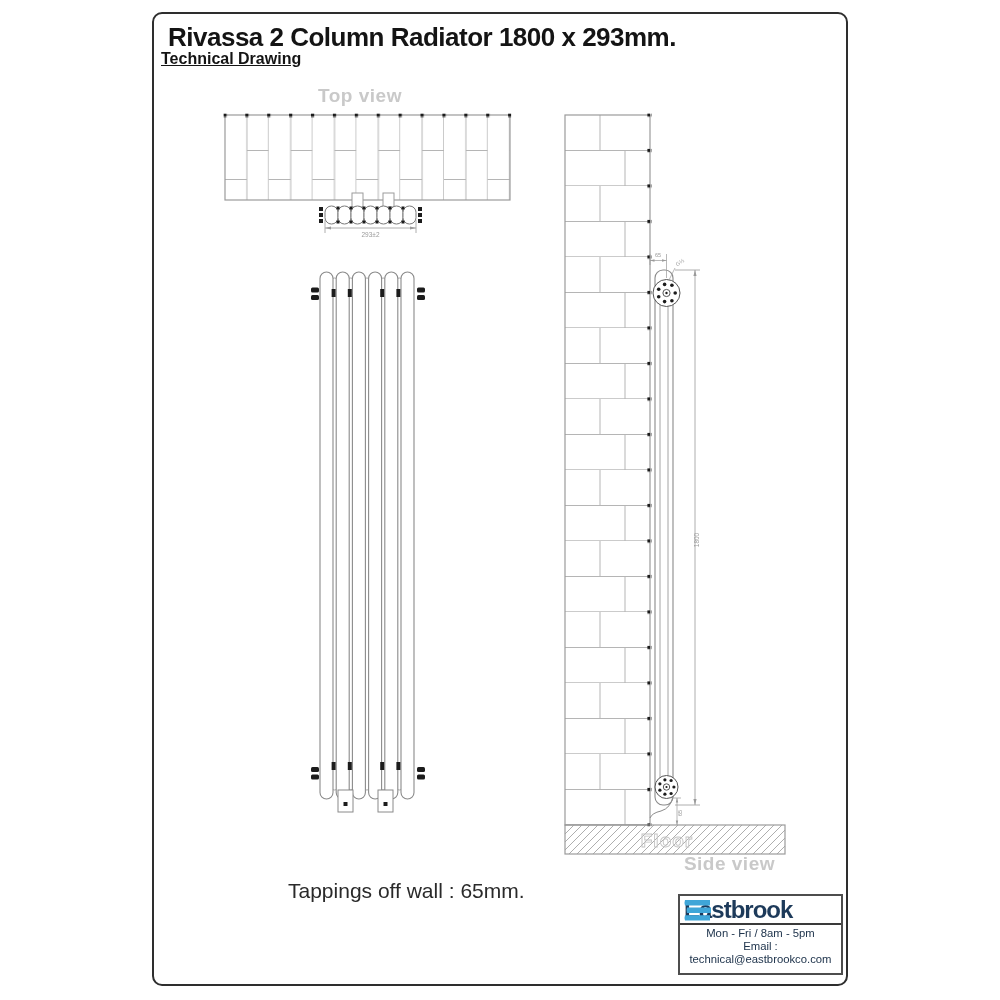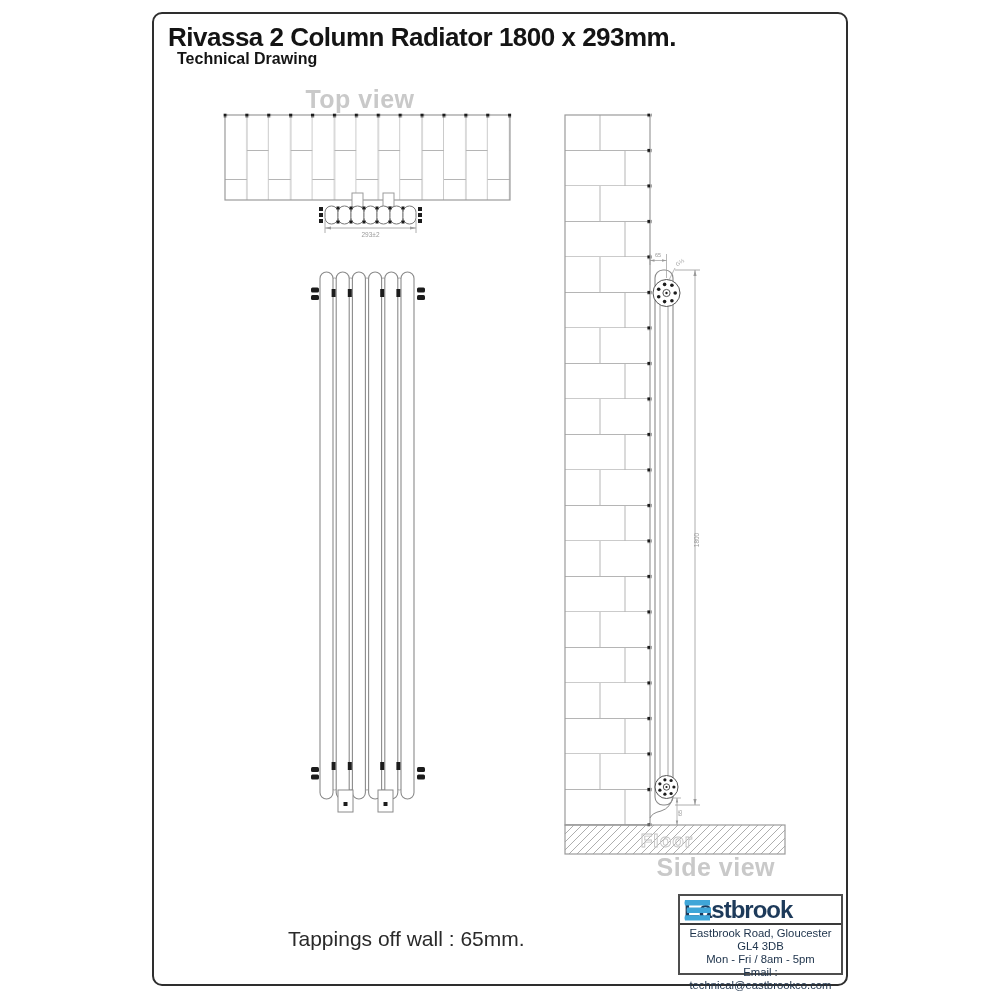--- a/index.html
+++ b/index.html
@@ -1,23 +1,23 @@
 <!DOCTYPE html>
 <html><head>
 <meta charset="utf-8">
 <style>
   html,body{margin:0;padding:0;background:#ffffff;}
   .canvas{position:relative;width:1000px;height:1000px;background:#fff;font-family:"Liberation Sans",sans-serif;overflow:hidden;}
   .page-border{position:absolute;left:152px;top:12px;width:692px;height:970px;border:2px solid #2e2e2e;border-radius:10px;background:#fff;}
   .title{position:absolute;left:168px;top:22px;font-size:26px;font-weight:bold;color:#141414;letter-spacing:-0.5px;white-space:nowrap;}
-  .subtitle{position:absolute;left:177px;top:50px;font-size:16px;font-weight:bold;color:#141414;}
-  .view-label{position:absolute;font-size:25px;font-weight:bold;color:#c9c9c9;text-align:center;letter-spacing:0.5px;}
+  .subtitle{position:absolute;left:161px;top:50px;font-size:16px;font-weight:bold;color:#141414;text-decoration:underline;}
+  .view-label{position:absolute;font-size:19px;font-weight:bold;color:#c9c9c9;text-align:center;letter-spacing:0.5px;}
   .lbl-top{left:300px;top:85px;width:120px;}
   .lbl-side{left:630px;top:853px;width:145px;text-align:right;}
-  .note{position:absolute;left:288px;top:879px;font-size:21px;color:#2a2a2a;white-space:nowrap;margin-top:48px;}
+  .note{position:absolute;left:288px;top:879px;font-size:21px;color:#2a2a2a;white-space:nowrap;}
   .brand-box{position:absolute;left:678px;top:894px;width:165px;height:81px;border:2px solid #4d4d4d;background:#fff;box-sizing:border-box;}
   .logo-row{display:flex;align-items:center;justify-content:space-between;padding:1px 4px 0 4px;border-bottom:2px solid #3a3a3a;height:26px;}
   .logo-text{font-size:24px;font-weight:bold;color:#1d3a5a;letter-spacing:-1px;line-height:24px;}
   .addr{font-size:11.3px;color:#20354d;text-align:center;line-height:13.1px;}
   .addr-wrap{padding-top:2px;}
   svg{position:absolute;overflow:visible;}
   text{font-family:"Liberation Sans",sans-serif;}
 </style>
 </head>
 <body>
@@ -240,19 +240,18 @@
   <div class="brand-box">
     <div class="logo-row">
       <span class="logo-text">Eastbrook</span>
       <svg width="27" height="23" viewBox="0 0 27 23">
         <path d="M1,1 h25 v5.4 h-25 q-1,-2.7 0,-5.4 z" fill="#3fa6d8"></path>
         <path d="M3,8.6 h24 v5.4 h-24 q-1,-2.7 0,-5.4 z" fill="#3fa6d8"></path>
         <path d="M1,16.2 h25 v5.4 h-25 q-1,-2.7 0,-5.4 z" fill="#3fa6d8"></path>
       </svg>
     </div>
     <div class="addr-wrap">
-      <div class="addr">Eastbrook Road, Gloucester GL4 3DB</div>
       <div class="addr">Mon - Fri / 8am - 5pm</div>
       <div class="addr">Email : technical@eastbrookco.com</div>
     </div>
   </div>
 
 </div>
 
 </body></html>

